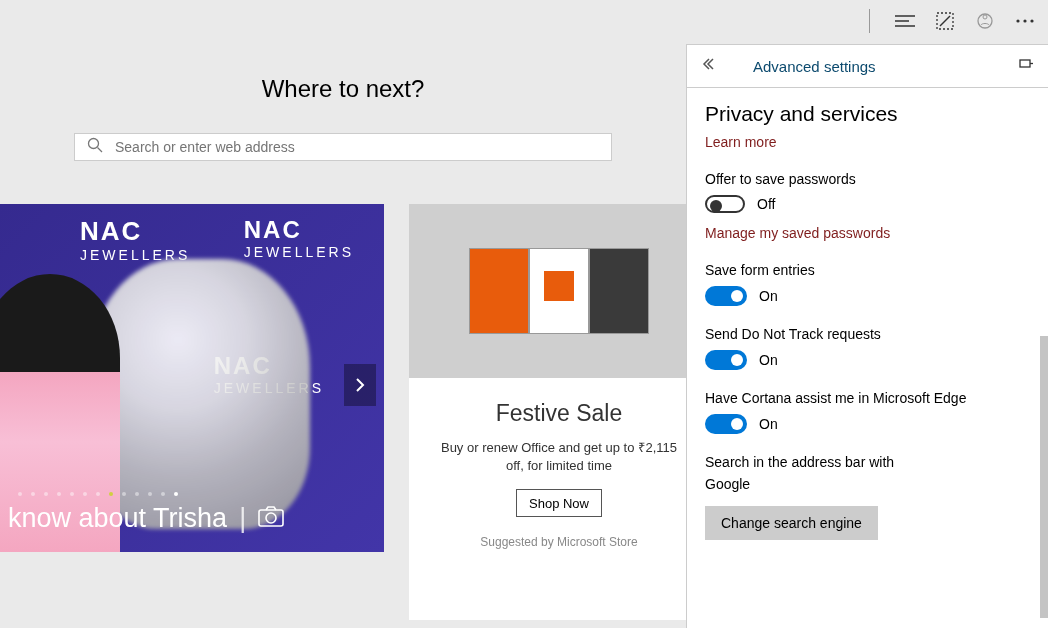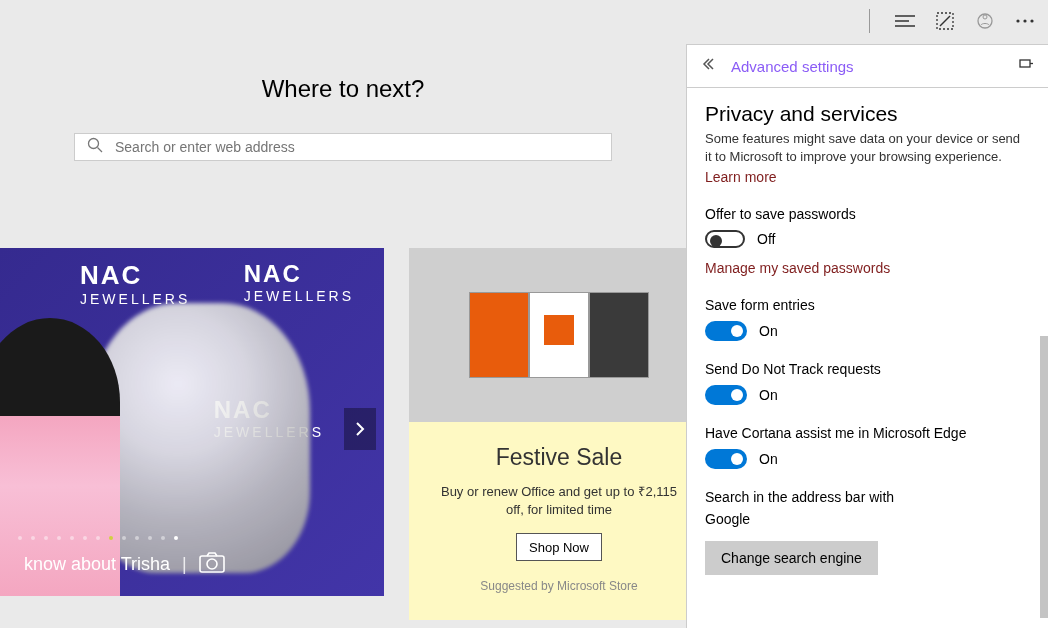--- a/index.html
+++ b/index.html
@@ -22,44 +22,44 @@
     .card1 { width: 384px; height: 348px; background: #3d2d90; position: relative; overflow: hidden; }
     .nac-bg { position: absolute; inset: 0; background: linear-gradient(135deg,#352a8f 0%,#4235a8 100%); }
     .nac-logo { position:absolute; color:#fff; font-weight:700; }
     .nac-logo.l1 { top:12px; left:80px; font-size:26px; letter-spacing:2px; }
     .nac-logo.l2 { top:12px; right:30px; font-size:24px; letter-spacing:2px; }
     .nac-logo.l3 { top:148px; right:60px; font-size:24px; letter-spacing:2px; }
     .nac-logo .sub { display:block; font-size:14px; letter-spacing:3px; font-weight:400; }
     .silver { position:absolute; left:90px; top:55px; width:220px; height:270px; background: radial-gradient(circle at 40% 30%, #fff 0%, #e8e8e8 30%, #c0c0c0 60%, #999 100%); filter: blur(2px); border-radius: 40% 40% 30% 30%; opacity:0.9; }
     .person { position:absolute; left:-20px; top:70px; width:140px; height:280px; background: linear-gradient(180deg, #1a1a1a 0%, #1a1a1a 35%, #f4a6c0 35%, #f8bfd6 60%, #f4a6c0 100%); border-radius: 50% 50% 0 0 / 30% 30% 0 0; }
     .card1-arrow { position:absolute; right:8px; top:160px; width:32px; height:42px; background:rgba(0,0,0,0.35); color:#fff; display:flex; align-items:center; justify-content:center; font-size:18px; cursor:pointer;}
-    .card1-caption { position:absolute; bottom:18px; left:24px; color:#fff; font-size:18px; font-weight:300; display:flex; align-items:center; gap:12px;text-align:center; }
+    .card1-caption { position:absolute; bottom:18px; left:8px; color:#fff; font-size:27px; font-weight:300; display:flex; align-items:center; gap:12px;text-align:center; }
     .card1-caption .sep { font-weight:200; opacity:0.8;}
     .card1 .dots-cluster{position:absolute; left:18px; top:318px; display:flex; gap:9px;}
     .card1 .dots-cluster .dot{width:4px;height:4px;border-radius:50%;background:rgba(255,255,255,0.45);}
     .card1 .dots-cluster .dot.hl{background:#d0d040;}
     .card1 .dots-cluster .dot.br{background:#fff;}
 
-    .card2 { width: 300px; height: 372px; background: #fef9c3; position: relative; }
+    .card2 { width: 300px; height: 416px; background: #ffffff; position: relative; }
     .card2-header { height: 174px; background: #cfcfcf; display:flex; align-items:center; justify-content:center; }
     .boxes { display:flex; gap:0; }
     .obox { width:60px; height:86px; border:1px solid #999; position:relative; }
     .obox.or{ background:#e85c0c;}
     .obox.wh{ background:#fff;}
     .obox.bk{ background:#3a3a3a;}
     .obox.wh::after{ content:""; position:absolute; left:14px; top:22px; width:30px; height:30px; background:#e85c0c;}
     .card2-title { text-align:center; font-size:23px; color:#333; margin-top:22px; }
     .card2-desc { text-align:center; font-size:13px; color:#333; margin:12px 24px 0; line-height:1.4;}
     .card2-btn { display:block; margin:14px auto 0; width:86px; height:28px; border:1px solid #555; background:#fff; font-size:13px; cursor:pointer;}
     .card2-sugg { text-align:center; font-size:12px; color:#888; margin-top:18px;}
 
     .panel { position: absolute; right: 0; top: 44px; width: 362px; bottom: 0; background: #fff; border-top:1px solid #ccc; border-left:1px solid #ccc; }
     .panel-head { height: 43px; border-bottom: 1px solid #ccc; display:flex; align-items:center; padding:0 14px; gap:14px; }
     .panel-head .back { cursor:pointer; }
-    .panel-head .title { font-size:15px; color:#8b5cf6; flex:1; }
+    .panel-head .title { font-size:15px; color:#0c4a6e; flex:1;margin-left:22px; }
     .panel-head .pin { cursor:pointer; }
     .panel-body { padding: 14px 18px; overflow-y: hidden; position:relative; height: calc(100% - 43px);}
     .panel-body h2 { font-size: 21px; font-weight: 400; color:#000; margin-bottom:4px;}
     .panel-body .sub { font-size: 13px; color:#333; line-height:1.35;}
     .panel-body a { color:#7f1d1d; font-size:14px; display:inline-block; cursor:pointer;}
     .panel-body a.first{ margin-top:4px;}
     .setting-label { font-size:14px; color:#000; margin-top:20px; }
     .tog-row{ display:flex; align-items:center; gap:12px; margin-top:8px;}
     .toggle { width:42px; height:20px; border-radius:10px; position:relative; cursor:pointer;}
     .toggle .knob{ position:absolute; width:12px; height:12px; border-radius:50%; top:4px;}
@@ -178,21 +178,20 @@
           <path d="M8 2L3 7l5 5M12 2L7 7l5 5" fill="none" stroke="#555" stroke-width="1.5"></path>
         </svg></span>
     <span class="title">Advanced settings</span>
     <span class="pin"><svg width="16" height="14" viewBox="0 0 16 14">
           <rect x="2" y="3" width="10" height="7" fill="none" stroke="#333" stroke-width="1.3"></rect>
           <path d="M12 6.5h3" stroke="#333" stroke-width="1.3"></path>
         </svg></span>
   </div>
   <div class="panel-body">
     <h2>Privacy and services</h2>
-    <div class="sub">Some features might save data on your device or send it to Microsoft to improve your browsing experience.</div>
     <a class="first">Learn more</a>
 
     <div class="setting-label">Offer to save passwords</div>
     <div class="tog-row">
       <div class="toggle off">
           <div class="knob"></div>
         </div>
       <span class="tog-text">Off</span>
     </div>
 

